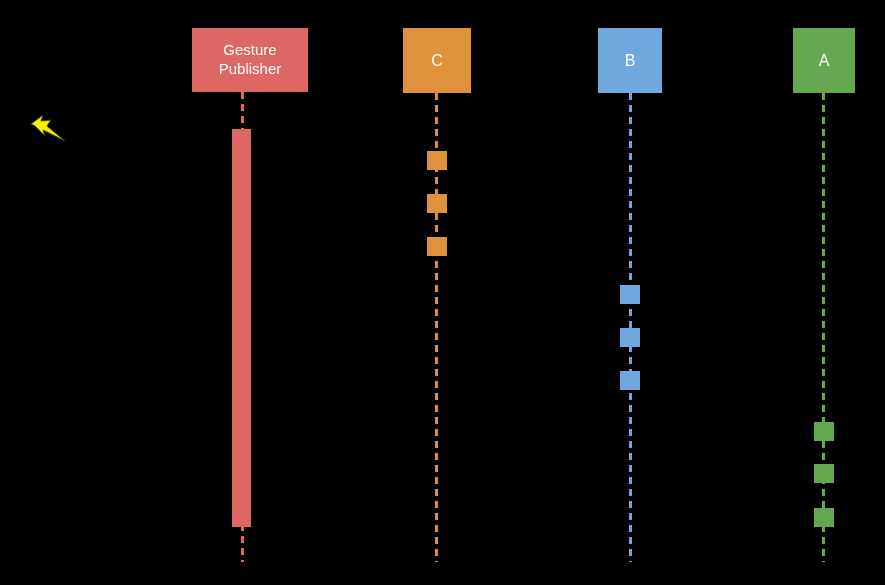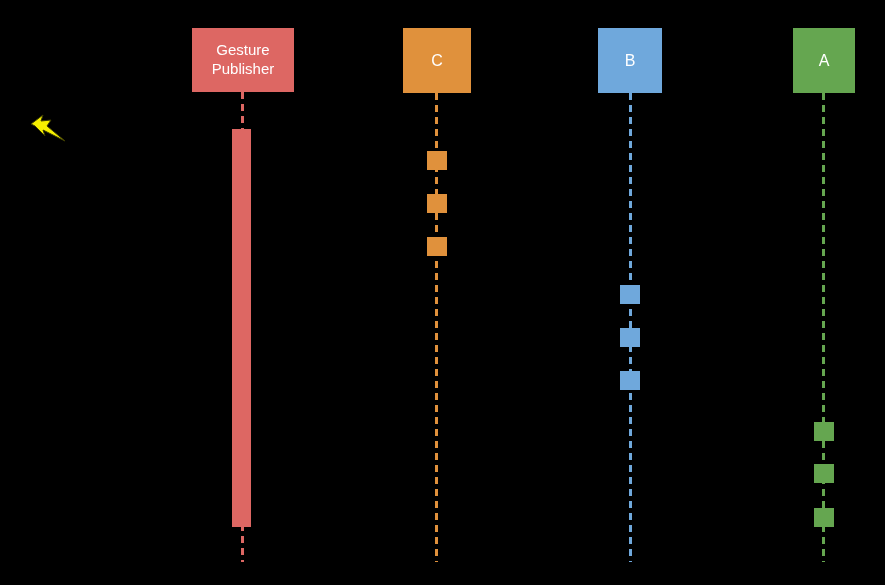--- a/index.html
+++ b/index.html
@@ -5,21 +5,21 @@
   html,body{margin:0;padding:0;background:#000;}
   .canvas{
     position:relative;width:885px;height:585px;background:#000000;
     overflow:hidden;font-family:"Liberation Sans", sans-serif;
   }
   
   .actor-head{
     position:absolute;display:flex;align-items:center;justify-content:center;
     color:#ffffff;text-align:center;line-height:1.25;
   }
-  .head-gp{left:192px;top:28px;width:102px;height:64px;background:#DD6763;font-size:15px;padding:4px 6px;box-sizing:border-box;}
+  .head-gp{left:192px;top:28px;width:116px;height:64px;background:#DD6763;font-size:15px;padding:4px 6px;box-sizing:border-box;}
   .head-c {left:403px;top:28px;width:68px;height:65px;background:#E0913C;font-size:16px;}
   .head-b {left:598px;top:28px;width:64px;height:65px;background:#6FA8DC;font-size:16px;}
   .head-a {left:793px;top:28px;width:62px;height:65px;background:#65A650;font-size:16px;}
   
   .lifeline{position:absolute;width:3px;}
   .lf-red   {background:repeating-linear-gradient(to bottom,#DD6763 0 7px,transparent 7px 12px);}
   .lf-orange{background:repeating-linear-gradient(to bottom,#E0913C 0 7px,transparent 7px 12px);}
   .lf-blue  {background:repeating-linear-gradient(to bottom,#6FA8DC 0 7px,transparent 7px 12px);}
   .lf-green {background:repeating-linear-gradient(to bottom,#65A650 0 7px,transparent 7px 12px);}
   .ll-gp{left:241px;top:92px;height:470px;}

